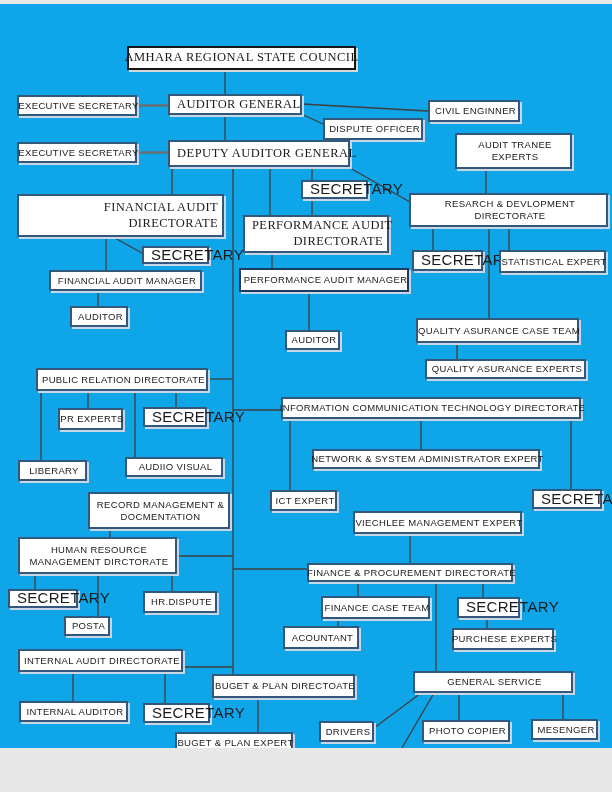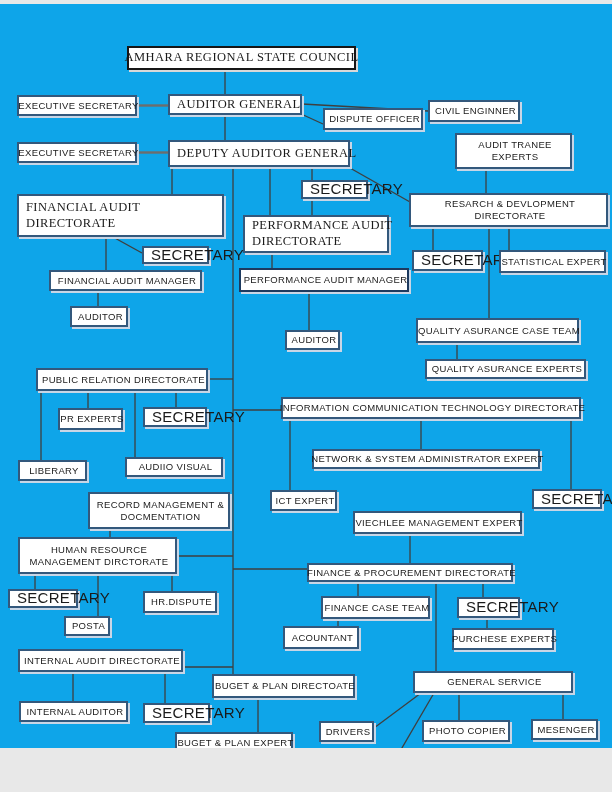--- a/index.html
+++ b/index.html
@@ -12,21 +12,21 @@
   .box{
     position:absolute;z-index:2;background:#ffffff;
     border:2px solid #33587c;
     box-shadow:2px 2px 0 0 #c9d6e6;
     display:flex;flex-direction:column;justify-content:center;
     box-sizing:border-box;padding:1px 4px 1px 7px;
   }
   .box span{display:block;white-space:nowrap;line-height:1.25;}
   .sans{font-size:9.5px;letter-spacing:0.35px;align-items:center;}
   .sans-sm{font-size:15px;letter-spacing:0.3px;}
-  .serif{font-family:"Liberation Serif",serif;font-size:12.5px;letter-spacing:0.4px;}
+  .serif{font-family:"Liberation Serif",serif;font-size:12.5px;letter-spacing:0.4px;text-align:right;}
   .serif-lg{font-family:"Liberation Serif",serif;font-size:12.5px;letter-spacing:0.5px;}
   .council{border:2.5px solid #161616;box-shadow:2px 2px 0 0 #d8d8d8;align-items:center;text-align:center;padding:1px 2px;}
   .strong{border:2.5px solid #1d3a5f;}
   line{stroke:#3f3f3f;stroke-width:1.3;}
   line.thick{stroke:#6d6d6d;stroke-width:2.4;}
 </style>
 </head>
 <body>
 
 <div id="page">
@@ -91,21 +91,21 @@
 
   <div class="box sans" style="left:17px;top:91px;width:120px;height:21px">
       <span>EXECUTIVE SECRETARY</span>
     </div>
   <div class="box serif" style="left:168px;top:90px;width:134px;height:21px">
       <span>AUDITOR GENERAL</span>
     </div>
   <div class="box sans" style="left:428px;top:96px;width:92px;height:22px">
       <span>CIVIL ENGINNER</span>
     </div>
-  <div class="box sans" style="left:323px;top:104px;width:100px;height:22px">
+  <div class="box sans" style="left:323px;top:114px;width:100px;height:22px">
       <span>DISPUTE OFFICER</span>
     </div>
 
   <div class="box sans" style="left:17px;top:138px;width:120px;height:21px">
       <span>EXECUTIVE SECRETARY</span>
     </div>
   <div class="box serif-lg" style="left:168px;top:136px;width:182px;height:27px">
       <span>DEPUTY AUDITOR GENERAL</span>
     </div>
   <div class="box sans" style="left:455px;top:129px;width:117px;height:36px">

